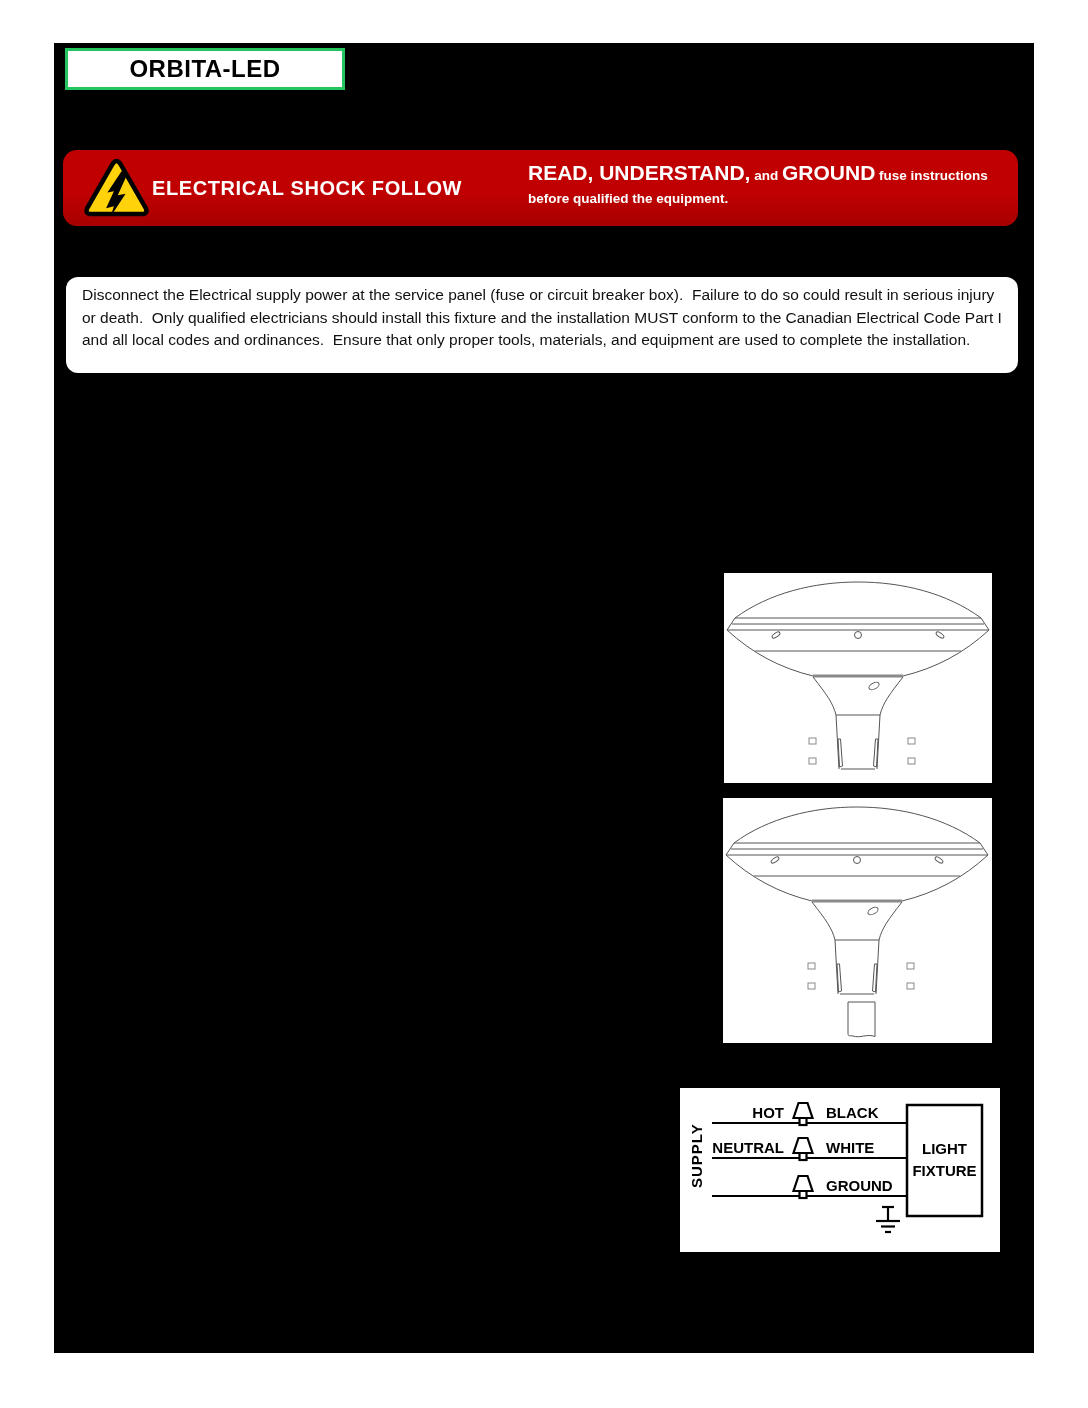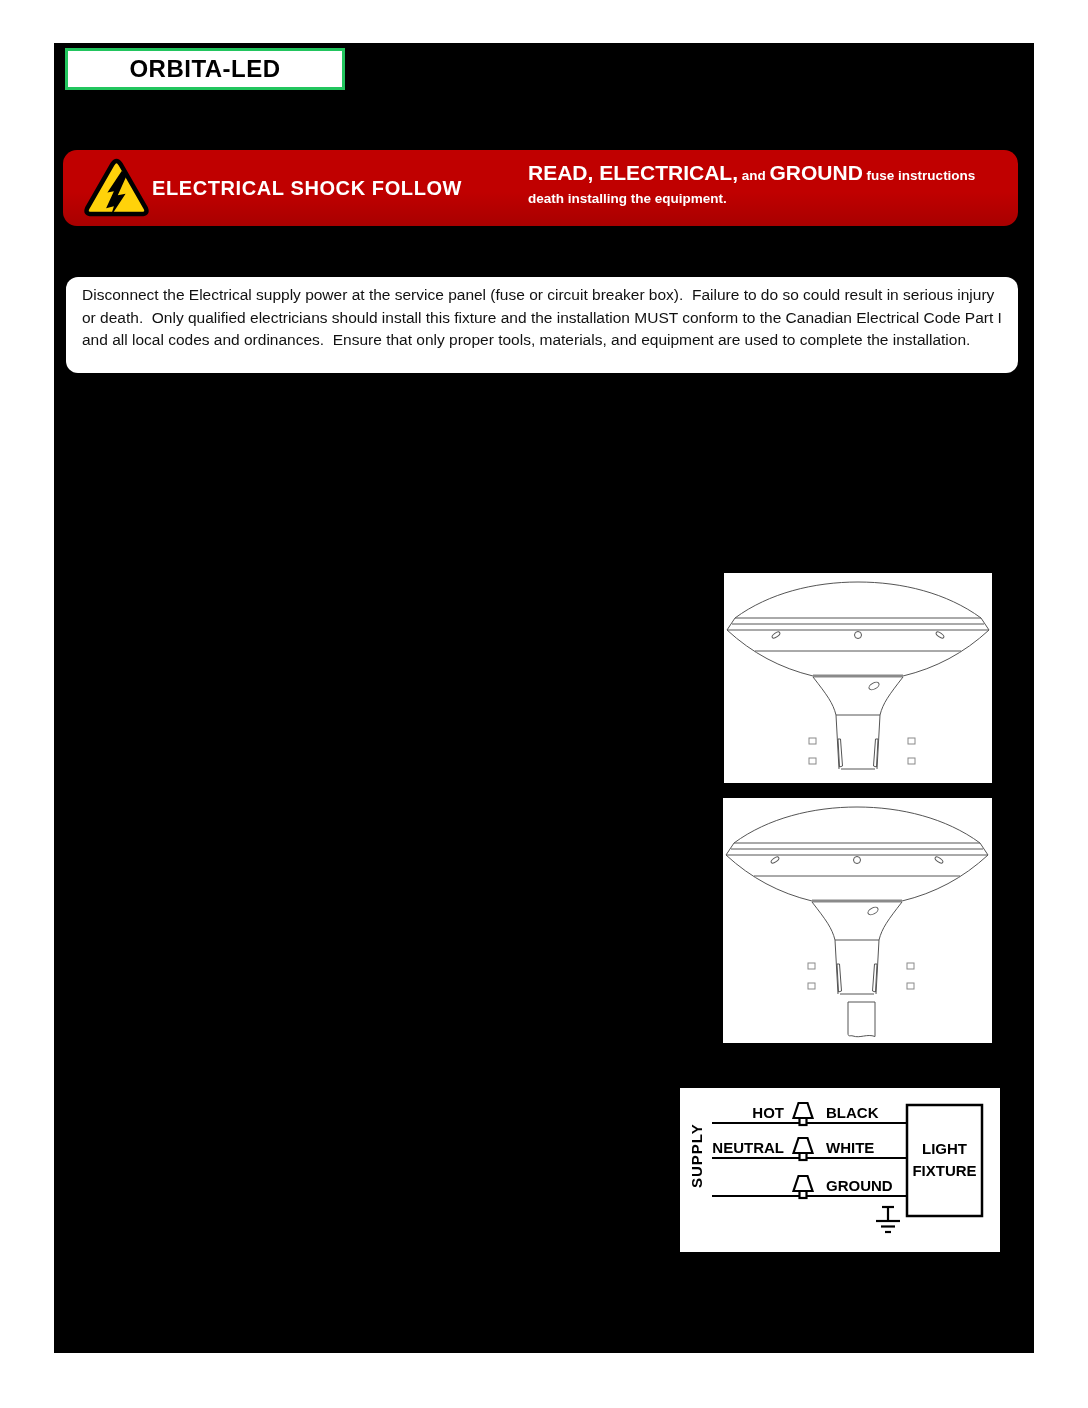--- a/index.html
+++ b/index.html
@@ -75,22 +75,22 @@
   </div>
 
 
   <div class="banner">
     <svg class="banner-triangle" viewBox="0 0 100 92">
       <path d="M44,9 Q50,0 56,9 L95,77 Q99,86 88,86 L12,86 Q1,86 5,77 Z" fill="var(--triangle-yellow)" stroke="#000" stroke-width="7" stroke-linejoin="round"></path>
       <path d="M58 20 L36 53 L46 51 L34 77 L46 74 L41 90 L64 55 L52 57 L66 26 Z" fill="#000"></path>
     </svg>
     <div class="banner-title">ELECTRICAL SHOCK FOLLOW</div>
     <div class="banner-right">
-      <div><span class="t-big">READ, ELECTRICAL,</span><span class="t-small"> and </span><span class="t-big">GROUND</span><span class="t-small"> fuse instructions</span></div>
-      <div class="banner-line2">death installing the equipment.</div>
+      <div><span class="t-big">READ, UNDERSTAND,</span><span class="t-small"> and </span><span class="t-big">GROUND</span><span class="t-small"> fuse instructions</span></div>
+      <div class="banner-line2">before qualified the equipment.</div>
     </div>
   </div>
 
   <div class="notice">Disconnect the Electrical supply power at the service panel (fuse or circuit breaker box).  Failure to do so could result in serious injury or death.  Only qualified electricians should install this fixture and the installation MUST conform to the Canadian Electrical Code Part I and all local codes and ordinances.  Ensure that only proper tools, materials, and equipment are used to complete the installation.</div>
 
   <div class="fig fig1">
     <svg width="268" height="210" viewBox="0 0 268 210" xmlns="http://www.w3.org/2000/svg">
       <g id="fixture" fill="none" stroke="#555" stroke-width="1">
         <path d="M 11,45 C 45,20 90,9 134,9 C 178,9 223,20 257,45"></path>
         <path d="M 11,45 L 257,45"></path>

